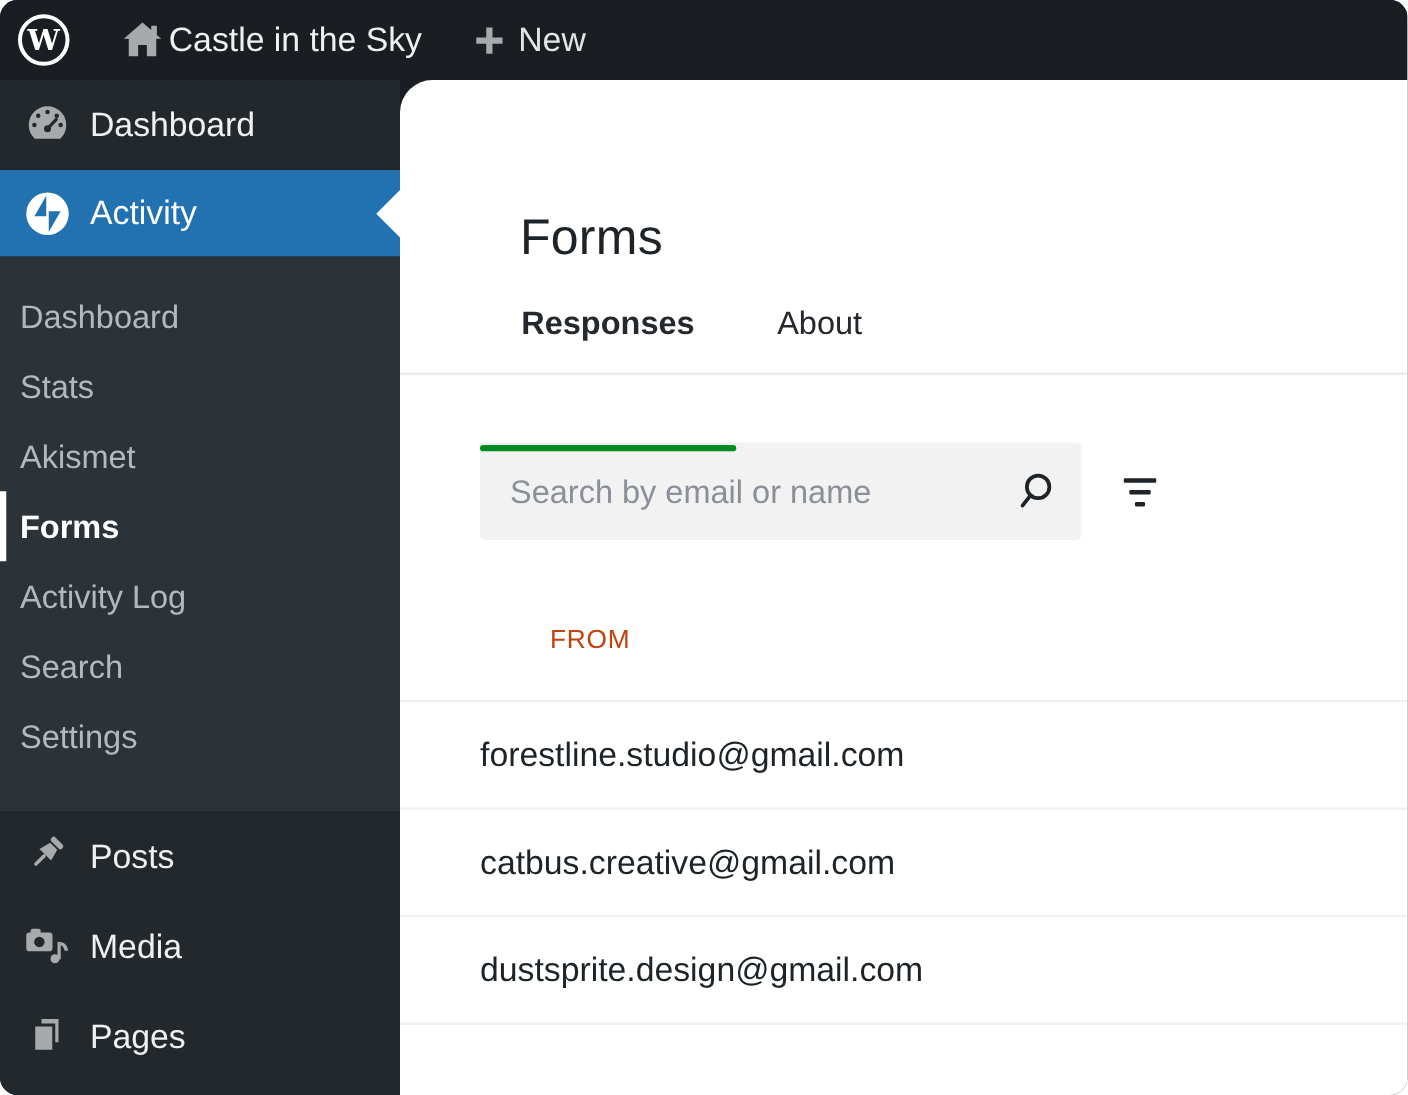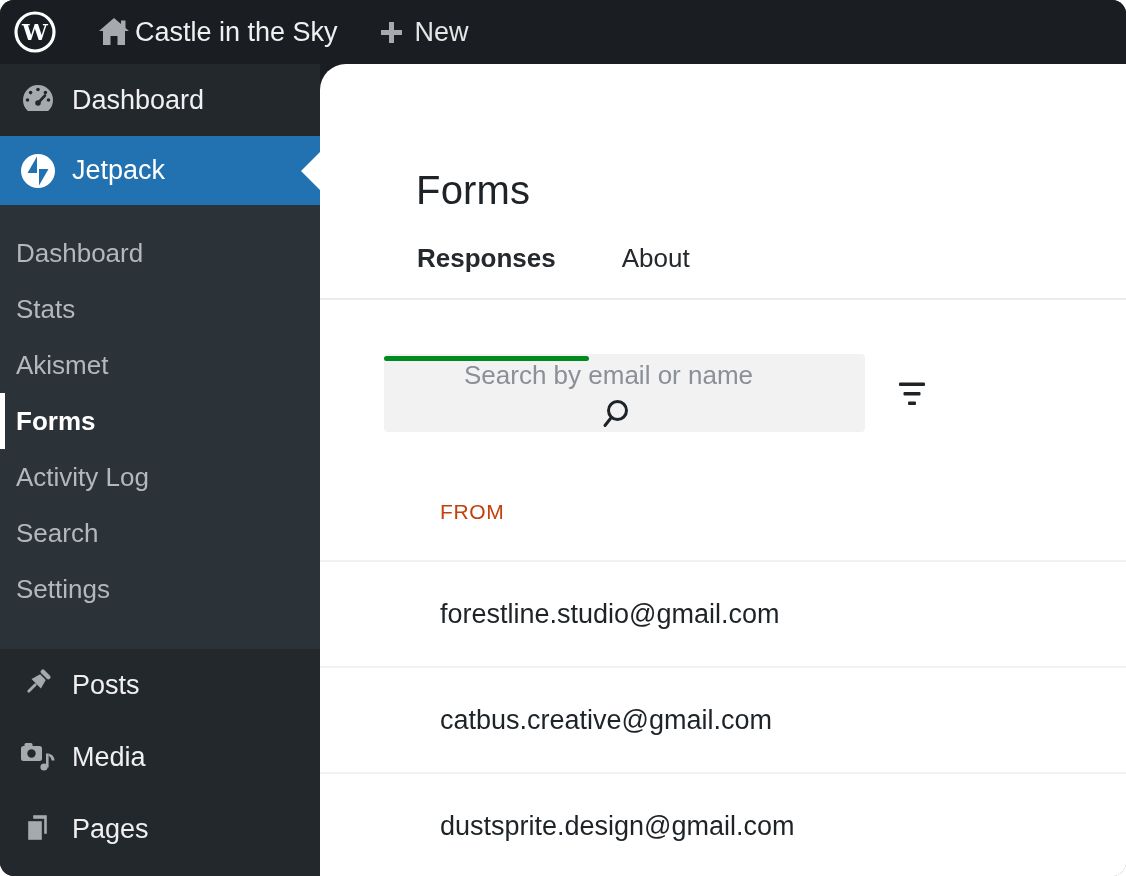--- a/index.html
+++ b/index.html
@@ -73,21 +73,21 @@
   .tab.active::after {
     content:""; position:absolute; left:0; right:0; top:128px; height:5px;
     background:#008a20; border-radius:2.5px;
   }
   .tab-hairline {
     position:absolute; left:0; right:0; top:234px; height:2px; background:#ececed;
   }
 
   .search-box {
     position:absolute; left:64px; top:290px; width:481px; height:78px;
-    background:#f2f2f2; border-radius:4px; display:flex; align-items:center;flex-direction:column;
+    background:#f2f2f2; border-radius:4px; display:flex; align-items:center;
   }
   .search-input {
     flex:1; height:100%; background:transparent; border:none; outline:none;
     font-family:"Liberation Sans", sans-serif;
     font-size:26px; color:#50575e; padding:0 10px 0 24px;
   }
   .search-input::placeholder { color:#8a8f98; opacity:1; }
   .search-icon-btn { margin-right:20px; display:flex; align-items:center; cursor:pointer; }
 
   .filter-button {
@@ -96,22 +96,22 @@
     background:transparent; border:none;
   }
 
   .from-label {
     position:absolute; left:120px; top:436px;
     font-size:21px; font-weight:500; color:#c2410c; letter-spacing:0.6px;
   }
 
   .rows { position:absolute; left:0; right:0; top:496px; border-top:2px solid #f1f1f2; }
   .row {
-    height:106px; border-bottom:2px solid #f1f1f2;
-    display:flex; align-items:center; padding-left:120px;
+    height:86px; border-bottom:2px solid #f1f1f2;
+    display:flex; align-items:center; padding-left:64px;
     font-size:27px; color:#1d2327; cursor:pointer; background:#ffffff;
   }
 </style>
 </head>
 <body>
 
 <div class="page">
 
   <div class="admin-bar">
     <div class="wp-logo">
@@ -154,21 +154,21 @@
     </div>
 
     <div class="menu-item jetpack">
       <span class="menu-icon">
         <svg width="38" height="38" viewBox="0 0 38 38">
           <circle cx="19" cy="19" r="17" fill="#ffffff"></circle>
           <path d="M18 4.5 V21 H8.5 Z" fill="#2271b1"></path>
           <path d="M20 33.5 V17 H29.5 Z" fill="#2271b1"></path>
         </svg>
       </span>
-      <span class="menu-label">Jetpack</span>
+      <span class="menu-label">Activity</span>
       <span class="jetpack-arrow"></span>
     </div>
 
     <div class="submenu">
       <div class="submenu-item">Dashboard</div>
       <div class="submenu-item">Stats</div>
       <div class="submenu-item">Akismet</div>
       <div class="submenu-item active">Forms</div>
       <div class="submenu-item">Activity Log</div>
       <div class="submenu-item">Search</div>

